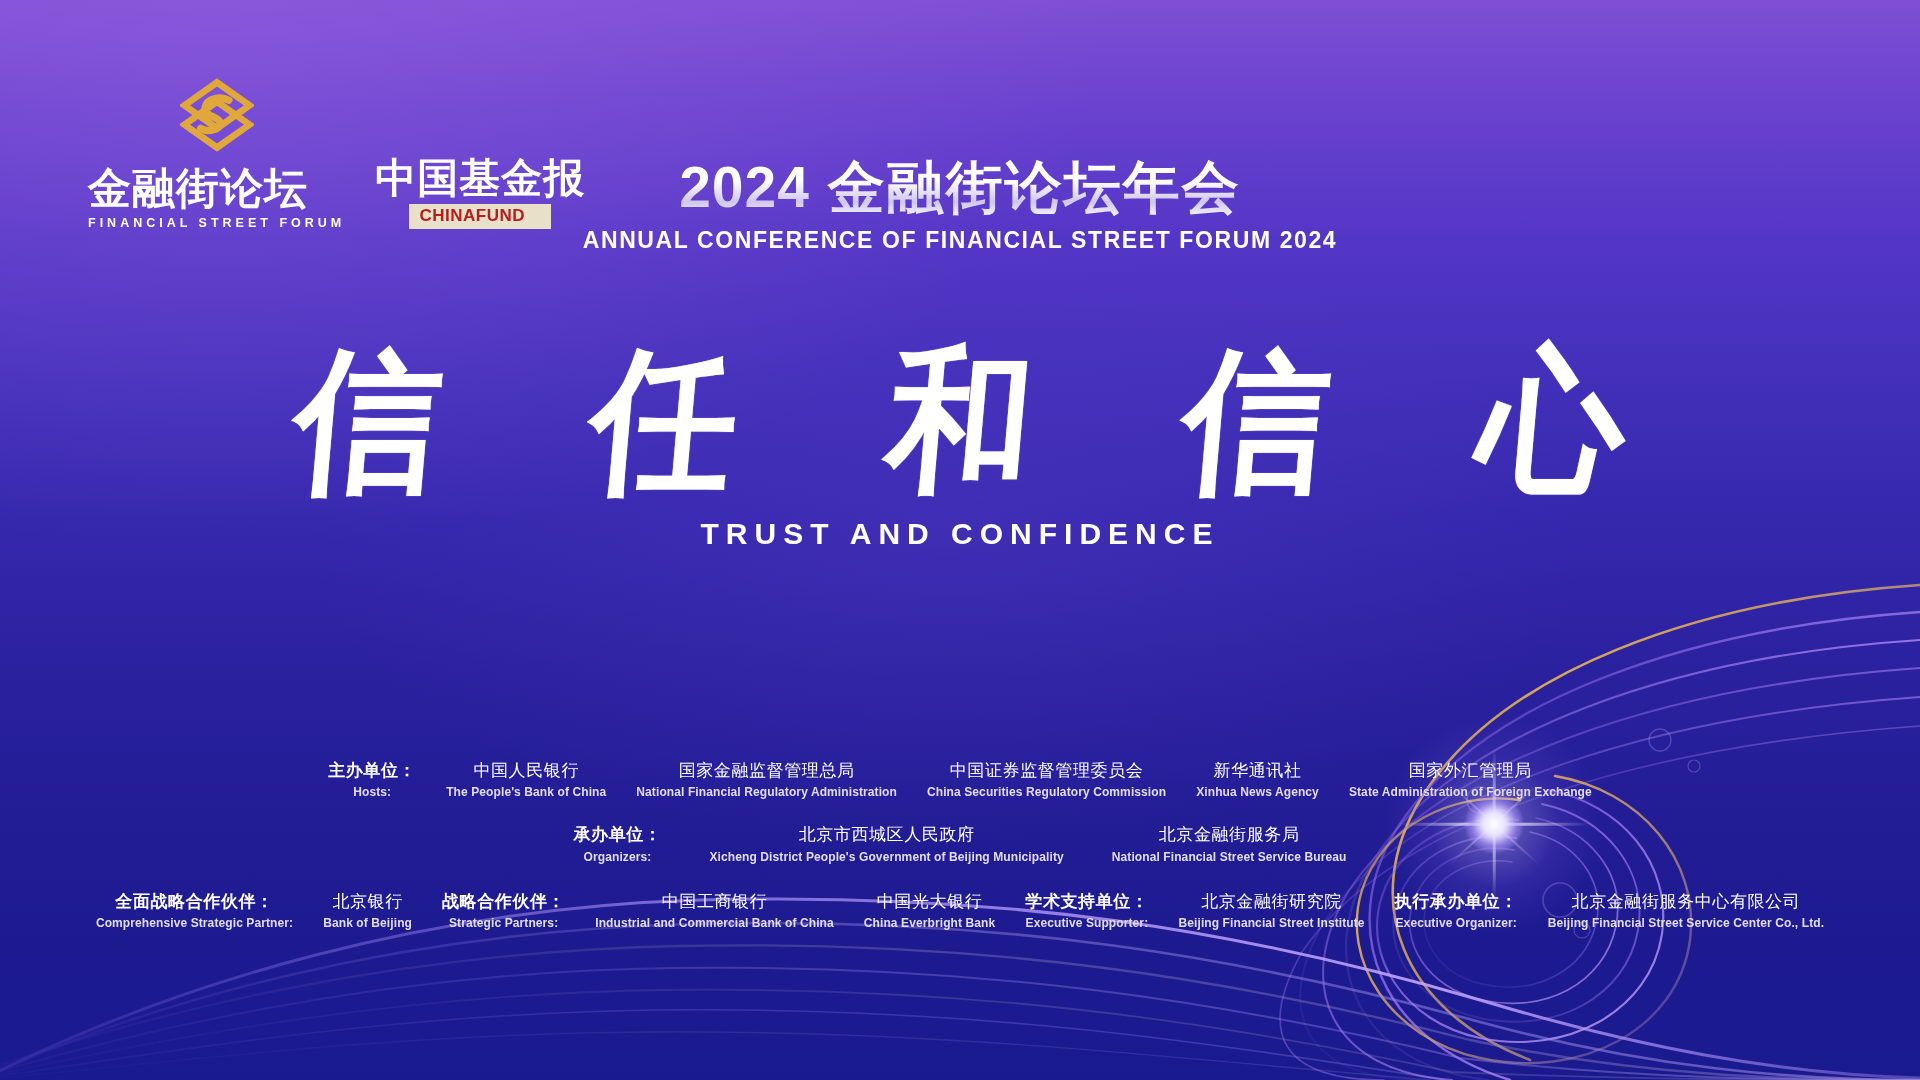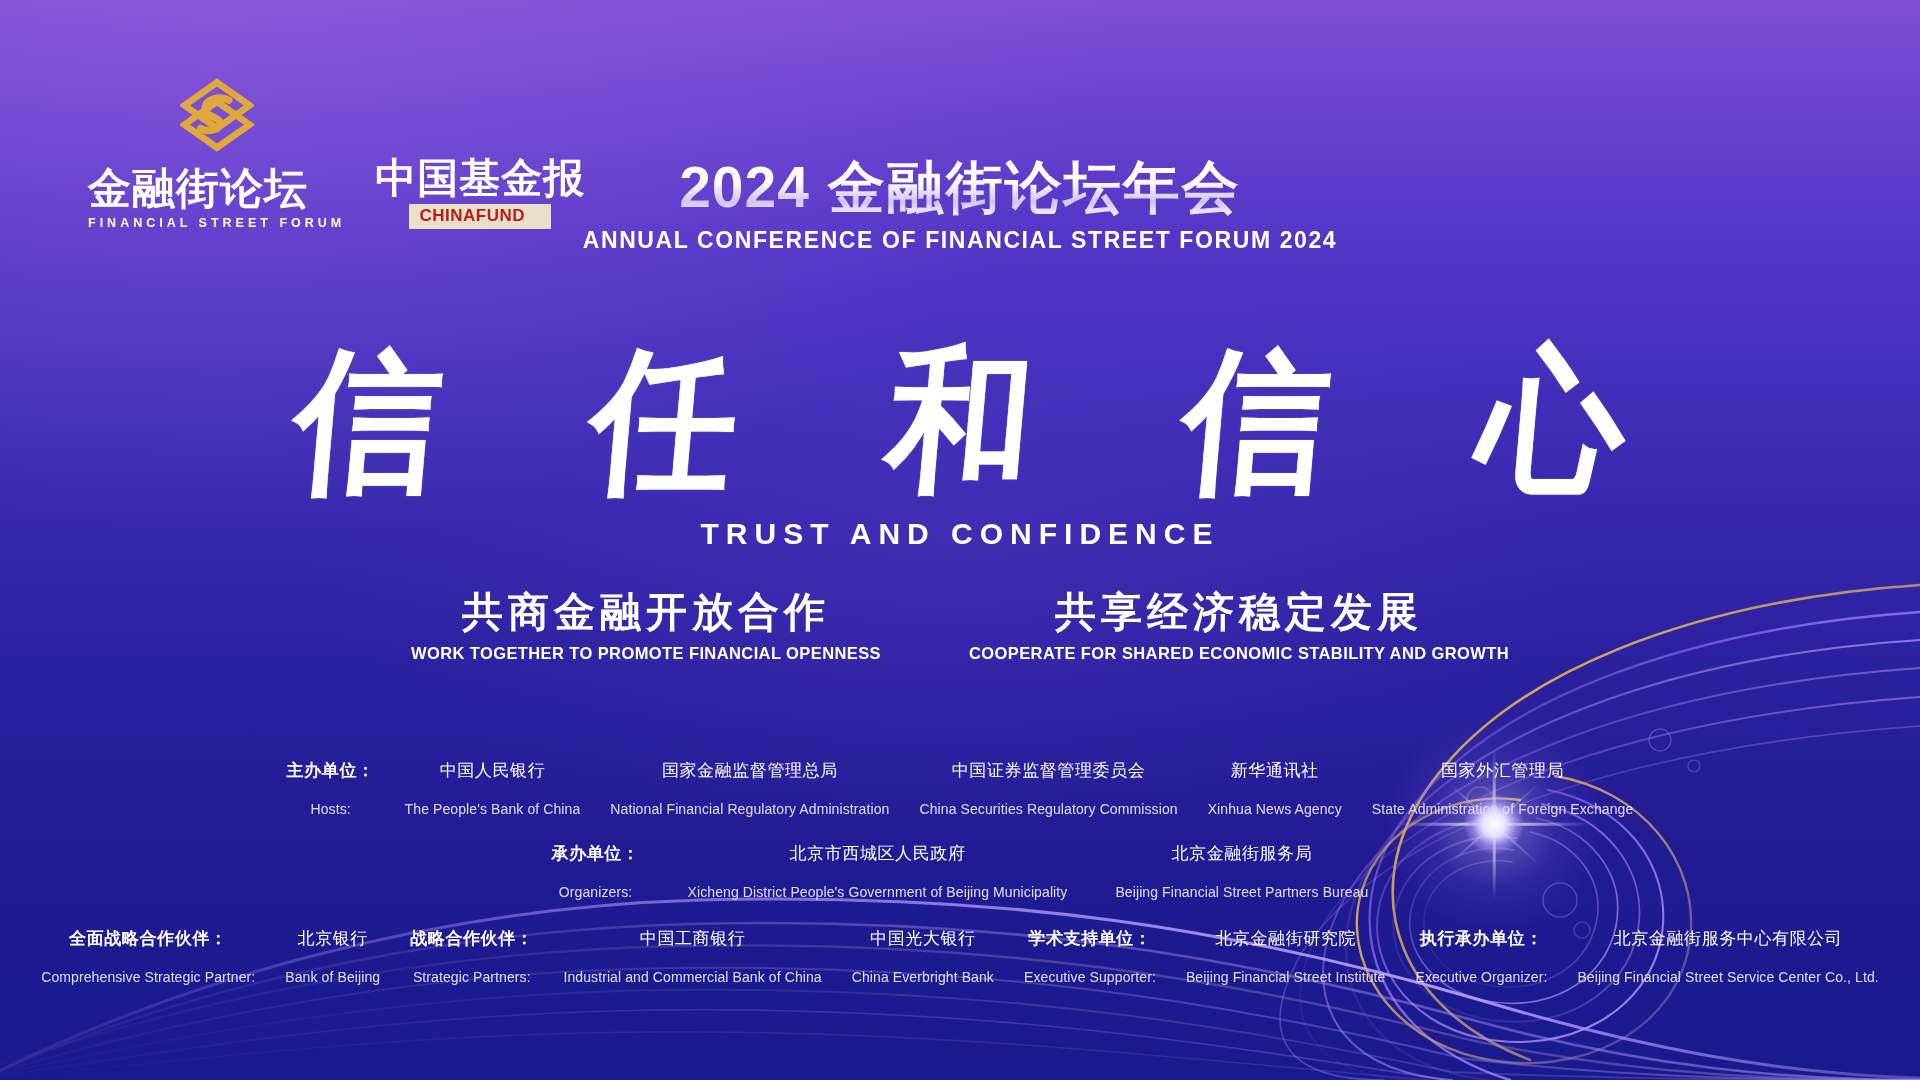--- a/index.html
+++ b/index.html
@@ -184,22 +184,22 @@
   #row-hosts{ gap:30px; }
   #row-organizers{ margin-top:24px; gap:48px; }
   #row-partners{ margin-top:26px; gap:30px; }
 
   .credit-item{ text-align:center; }
   .credit-item .cn{
     font-size:17px; font-weight:400; color:#ffffff;
     letter-spacing:.6px; line-height:1.25; white-space:nowrap;
   }
   .credit-item .en{
-    margin-top:20px;
-    font-size:14px; font-weight:400; color:#e2dcf6;
+    margin-top:4px;
+    font-size:12px; font-weight:700; color:#e2dcf6;
     letter-spacing:.1px; line-height:1.25; white-space:nowrap;
   }
   .credit-item.label .cn{ font-weight:700; }
 </style>
 </head>
 <body>
 
 <div id="stage">
 
   <div id="glow-tl"></div>
@@ -321,30 +321,20 @@
       <span>金融街论坛年会</span>
     </div>
     <div id="title-en">ANNUAL CONFERENCE OF FINANCIAL STREET FORUM 2024</div>
   </div>
 
   <div id="calligraphy">
     <div id="calli-chars">信 任 和 信 心</div>
     <div id="calli-en">TRUST AND CONFIDENCE</div>
   </div>
 
-  <div id="slogans">
-    <div class="slogan">
-      <div class="cn">共商金融开放合作</div>
-      <div class="en">WORK TOGETHER TO PROMOTE FINANCIAL OPENNESS</div>
-    </div>
-    <div class="slogan">
-      <div class="cn">共享经济稳定发展</div>
-      <div class="en">COOPERATE FOR SHARED ECONOMIC STABILITY AND GROWTH</div>
-    </div>
-  </div>
 
   <div id="credits">
 
     <div class="credit-row" id="row-hosts">
       <div class="credit-item label">
         <div class="cn">主办单位：</div>
         <div class="en">Hosts:</div>
       </div>
       <div class="credit-item">
         <div class="cn">中国人民银行</div>
@@ -372,21 +362,21 @@
       <div class="credit-item label">
         <div class="cn">承办单位：</div>
         <div class="en">Organizers:</div>
       </div>
       <div class="credit-item">
         <div class="cn">北京市西城区人民政府</div>
         <div class="en">Xicheng District People's Government of Beijing Municipality</div>
       </div>
       <div class="credit-item">
         <div class="cn">北京金融街服务局</div>
-        <div class="en">Beijing Financial Street Partners Bureau</div>
+        <div class="en">National Financial Street Service Bureau</div>
       </div>
     </div>
 
     <div class="credit-row" id="row-partners">
       <div class="credit-item label">
         <div class="cn">全面战略合作伙伴：</div>
         <div class="en">Comprehensive Strategic Partner:</div>
       </div>
       <div class="credit-item">
         <div class="cn">北京银行</div>

